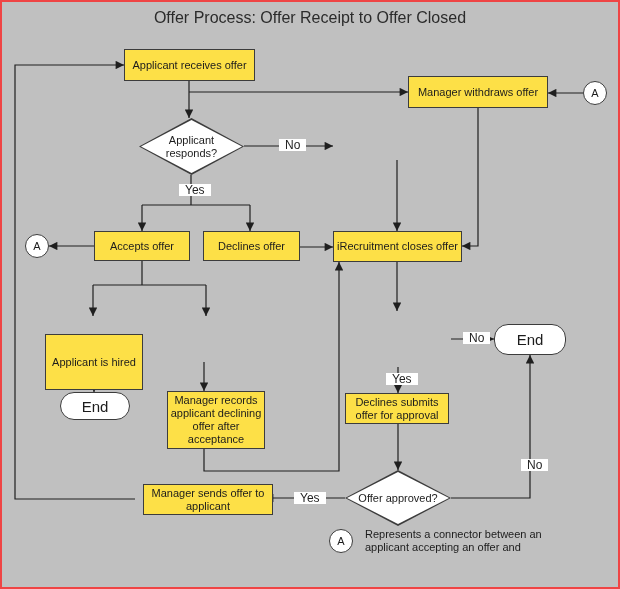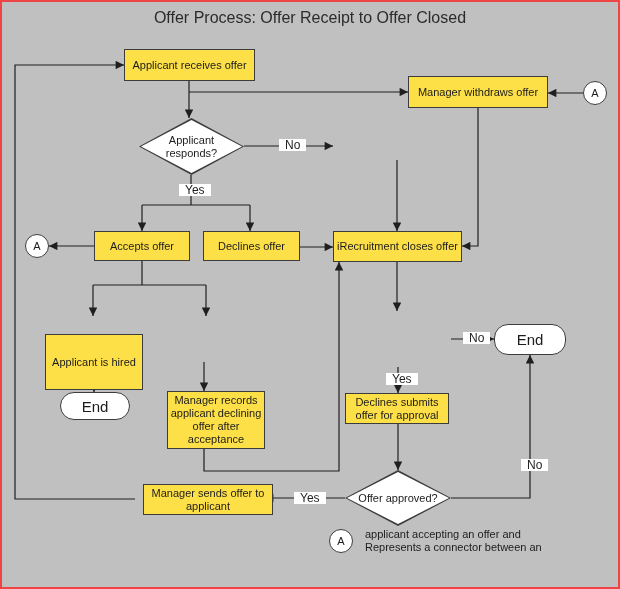--- a/index.html
+++ b/index.html
@@ -147,17 +147,17 @@
 
   <div class="edge-label" style="left:277px; top:137px;">No</div>
   <div class="edge-label" style="left:177px; top:182px;">Yes</div>
   <div class="edge-label" style="left:461px; top:330px;">No</div>
   <div class="edge-label" style="left:384px; top:371px;">Yes</div>
   <div class="edge-label" style="left:519px; top:457px;">No</div>
   <div class="edge-label" style="left:292px; top:490px;">Yes</div>
 
   <div class="connector-circle" style="left:327px; top:527px;">A</div>
   <div class="legend-text">
+    <div>Represents a connector between an</div>
     <div>applicant accepting an offer and</div>
-    <div>Represents a connector between an</div>
   </div>
 
 </div>
 
 </body></html>

